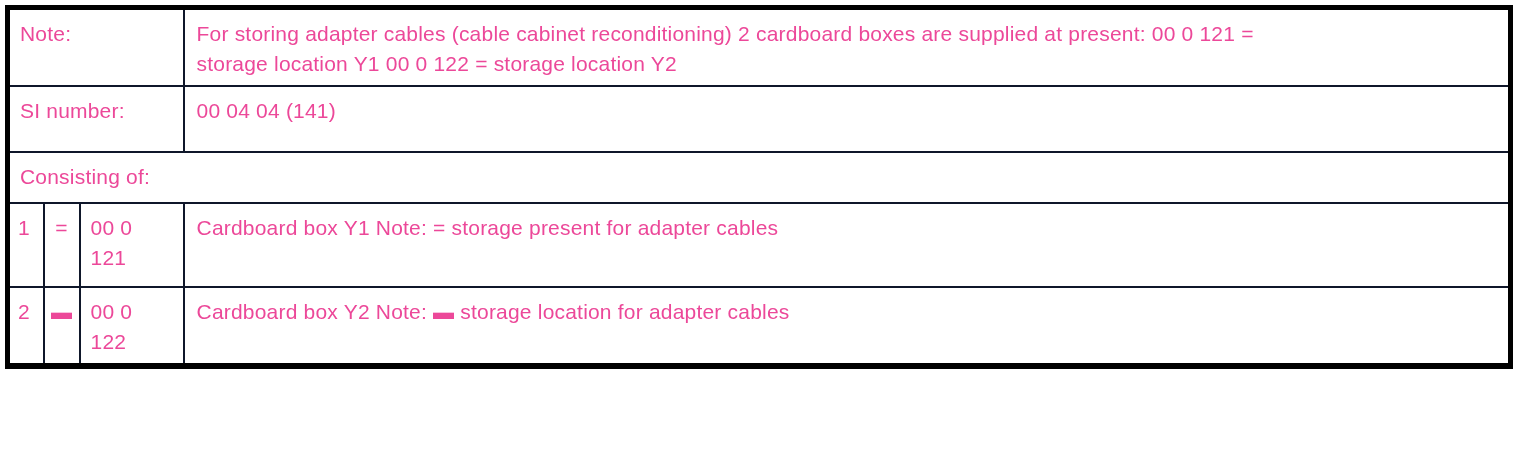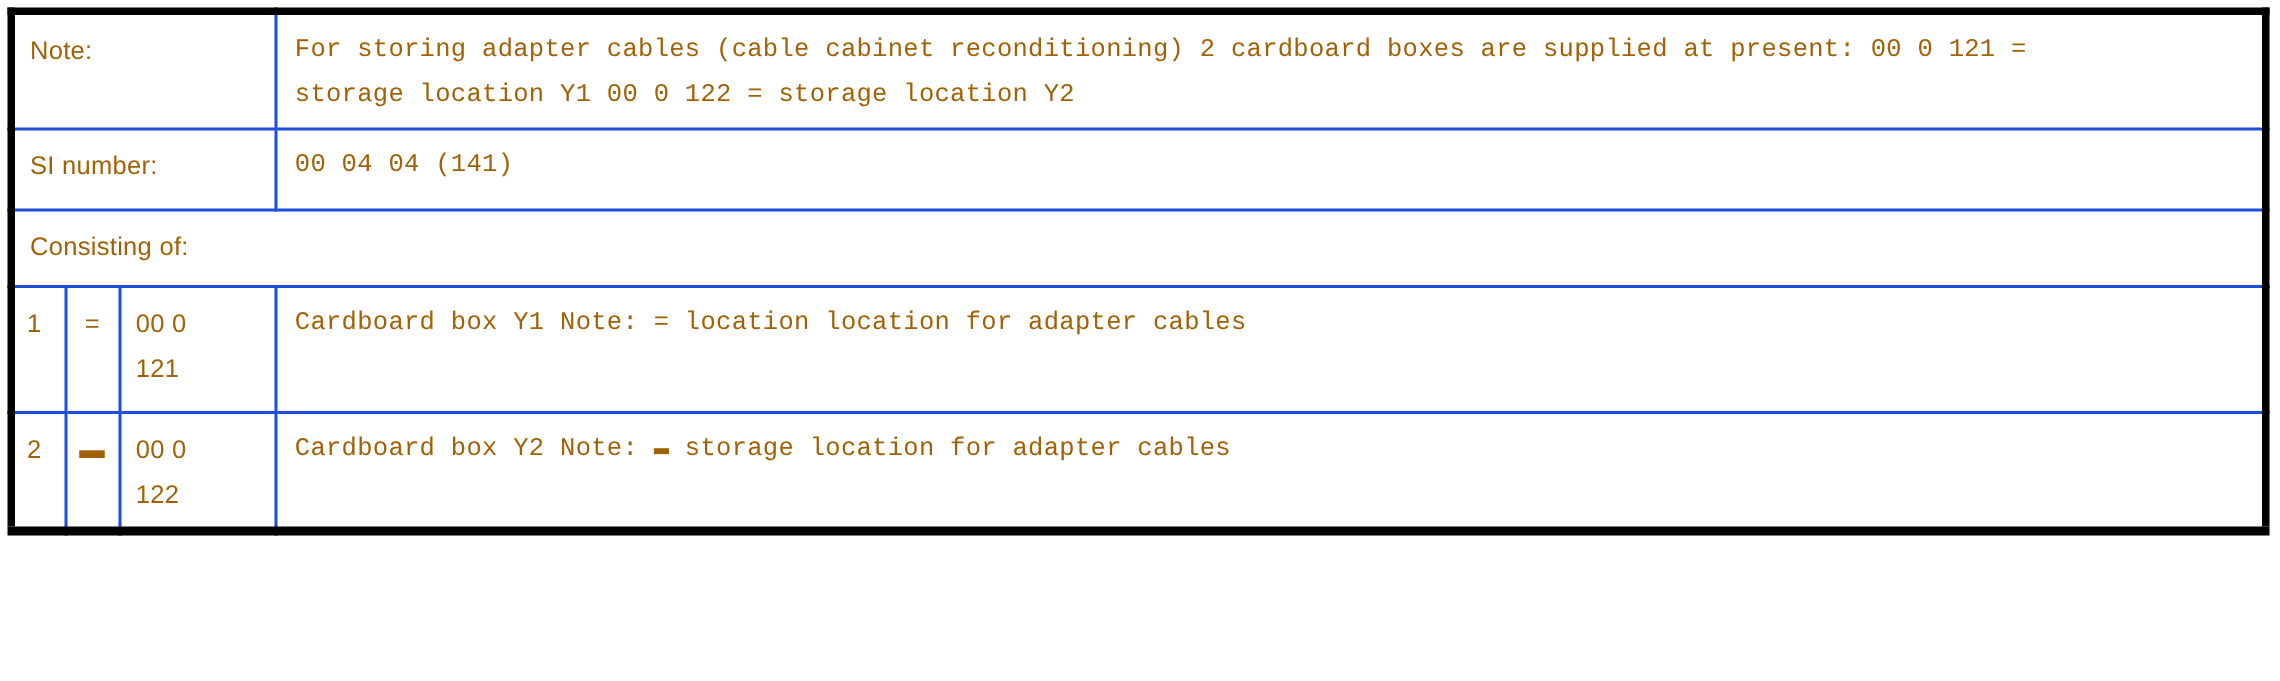--- a/index.html
+++ b/index.html
@@ -14,35 +14,35 @@
   table.spec {
     border-collapse: collapse;
     table-layout: fixed;
     width: 1508px;
     margin: 5px 0 0 5px;
     border: 5px solid #000;
     border-bottom-width: 6px;
     background: #fff;
   }
   td {
-    border: 2px solid #1d4ed8;
+    border: 2px solid #0f172a;
     vertical-align: top;
     padding: 9px 10px 6px 10px;
-    font-size: 17px;
+    font-size: 21px;
     line-height: 30px;
-    color: #a16207;
+    color: #ec4899;
     letter-spacing: 0.2px;
     white-space: pre-line;
     overflow: hidden;
   }
-  td.value-cell { padding-left: 12px; font-family: Liberation Mono, monospace; }
+  td.value-cell { padding-left: 12px; }
   td.sym-cell   { text-align: center; padding-left: 2px; padding-right: 2px; }
   td.num-cell   { padding-left: 8px; }
   tr.r-note   { height: 78px; }
-  tr.r-si     { height: 54px; }
+  tr.r-si     { height: 66px; }
   tr.r-order  { height: 85px; }
   tr.r-cons   { height: 51px; }
   tr.r-item1  { height: 84px; }
   tr.r-item2  { height: 76px; }
 </style>
 </head>
 <body>
 
 <table class="spec">
   <colgroup>
@@ -67,21 +67,21 @@
 
   <tr class="r-cons">
     <td colspan="4" class="section-cell">Consisting of:</td>
   </tr>
 
   <tr class="r-item1">
     <td class="num-cell">1</td>
     <td class="sym-cell">=</td>
     <td class="part-cell">00 0
 121</td>
-    <td class="value-cell">Cardboard box Y1 Note: = location location for adapter cables</td>
+    <td class="value-cell">Cardboard box Y1 Note: = storage present for adapter cables</td>
   </tr>
 
   <tr class="r-item2">
     <td class="num-cell">2</td>
     <td class="sym-cell">▬</td>
     <td class="part-cell">00 0
 122</td>
     <td class="value-cell">Cardboard box Y2 Note: ▬ storage location for adapter cables</td>
   </tr>
 </tbody>

